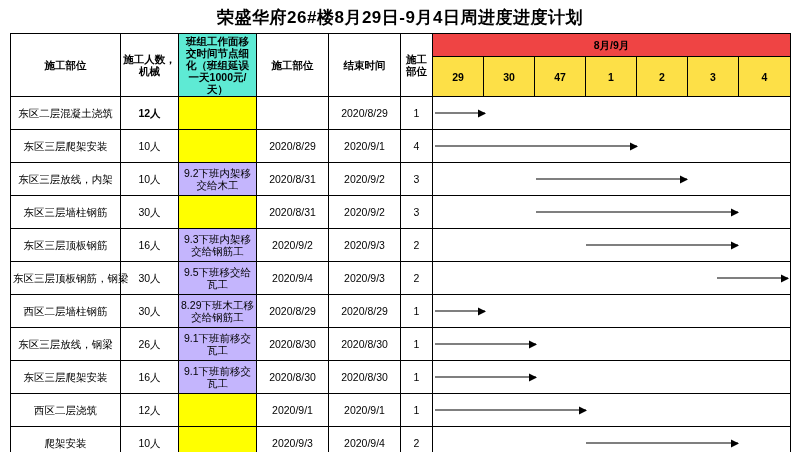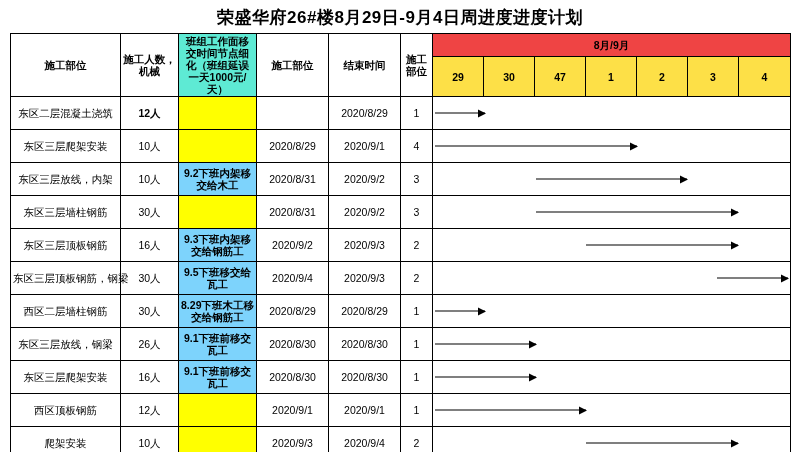--- a/index.html
+++ b/index.html
@@ -65,23 +65,23 @@
   }
   td.task {
     font-size: 10.5px;
     height: 30px;
     white-space: nowrap;
   }
   td.people, td.dur {
     font-size: 10.5px;
   }
   td.note {
-    background: #7dd3fc;
+    background: #c4b5fd;
     color: #c00000;
-    font-weight: bold;
+    font-weight: normal;
     font-size: 9.5px;
     line-height: 1.18;
   }
   td.note-empty {
     background: #ffff00;
   }
   td.date {
     font-size: 10.5px;
   }
   td.gantt-cell {
@@ -266,21 +266,21 @@
           <td class="date">2020/8/30</td>
           <td class="date">2020/8/30</td>
           <td class="dur">1</td>
           <td class="gantt-cell" colspan="7">
             <div class="barwrap">
               <div class="bar" style="left: 0%; width: 28.5714%;"></div>
             </div>
           </td>
         </tr>
         <tr>
-          <td class="task">西区顶板钢筋</td>
+          <td class="task">西区二层浇筑</td>
           <td class="people">12人</td>
           <td class="note-empty"></td>
           <td class="date">2020/9/1</td>
           <td class="date">2020/9/1</td>
           <td class="dur">1</td>
           <td class="gantt-cell" colspan="7">
             <div class="barwrap">
               <div class="bar" style="left: 0%; width: 42.8571%;"></div>
             </div>
           </td>

